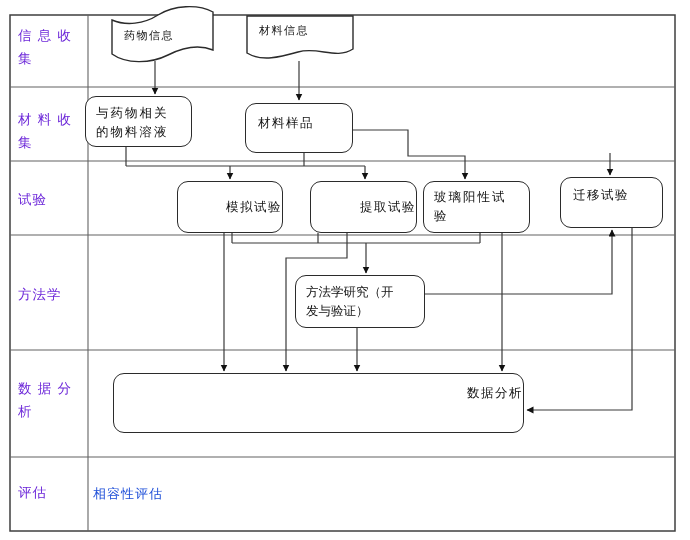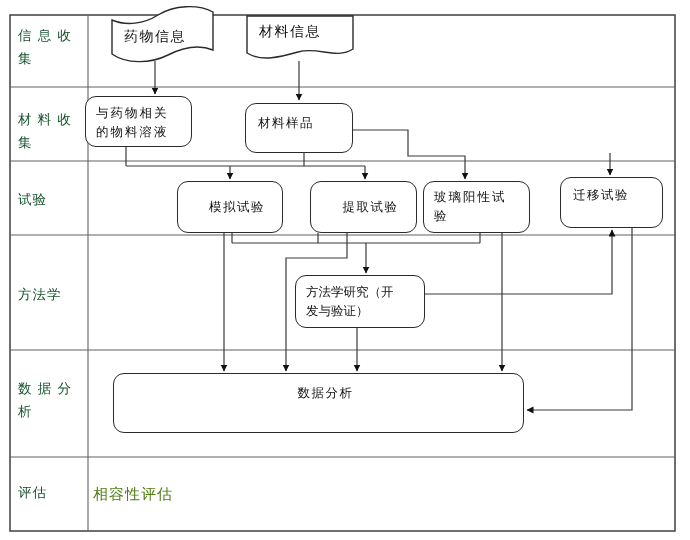--- a/index.html
+++ b/index.html
@@ -4,35 +4,35 @@
 <style>
   html,body{margin:0;padding:0;background:#fff;}
   #stage{
     position:relative;width:690px;height:540px;background:#ffffff;
     font-family:"DejaVu Sans","Liberation Sans",sans-serif;
     color:#1a1a1a;overflow:hidden;
   }
   #lines{position:absolute;left:0;top:0;width:690px;height:540px;z-index:1;}
   .rowlabel{
     position:absolute;z-index:3;white-space:pre-line;
-    font-size:13.5px;line-height:23px;letter-spacing:1px;color:#14532d;
+    font-size:13.5px;line-height:23px;letter-spacing:1px;color:#6d28d9;
   }
   .node{
     position:absolute;z-index:2;box-sizing:border-box;background:#ffffff;
     border:1.4px solid #2b2b2b;border-radius:11px;
     font-size:12.5px;line-height:19px;white-space:pre-line;color:#111;
   }
   .shape-text{
-    position:absolute;z-index:2;font-size:14px;line-height:18px;
+    position:absolute;z-index:2;font-size:11px;line-height:18px;
     letter-spacing:1.5px;color:#111;white-space:pre-line;
   }
   .plain-text{
-    position:absolute;z-index:3;font-size:15px;letter-spacing:1px;color:#4d7c0f;
+    position:absolute;z-index:3;font-size:13px;letter-spacing:1px;color:#1d4ed8;
   }
-  .t-center{text-align:center;padding-left:14px;}
+  .t-center{text-align:right;padding-left:14px;}
 </style>
 </head>
 <body>
 
 <div id="stage">
 
   <svg id="lines" viewBox="0 0 690 540" xmlns="http://www.w3.org/2000/svg">
     <defs>
       <marker id="arr" markerWidth="9" markerHeight="8" refX="6.5" refY="3.5" orient="auto" markerUnits="userSpaceOnUse">
         <path d="M0,0 L7,3.5 L0,7 Z" fill="#111"></path>

